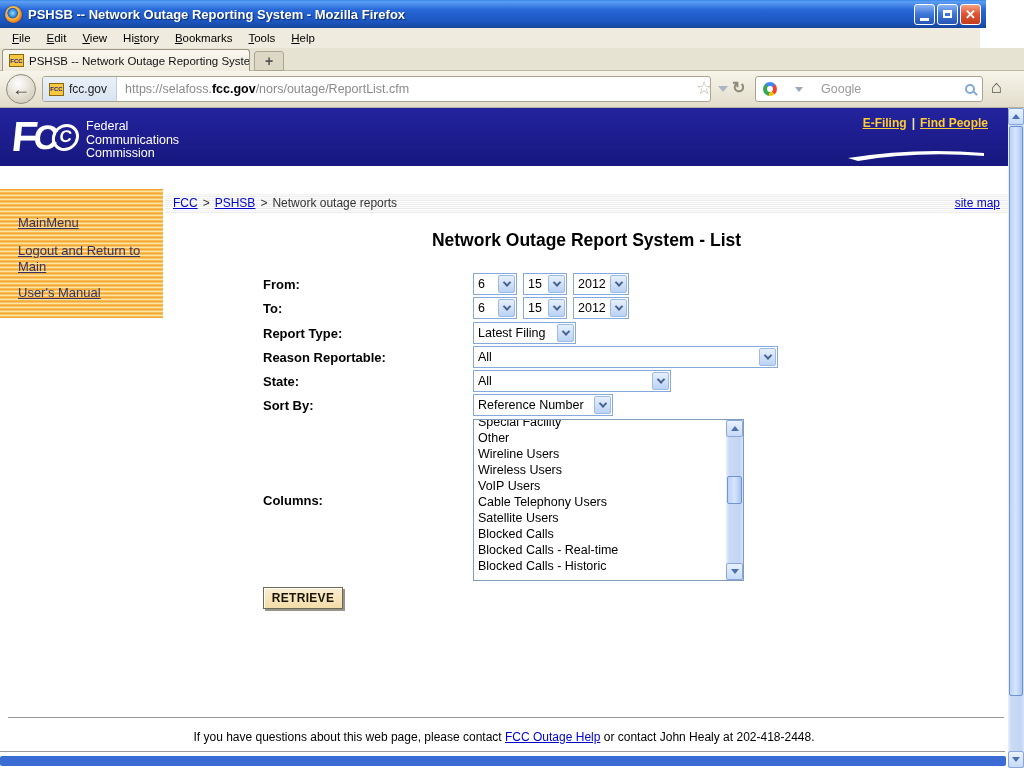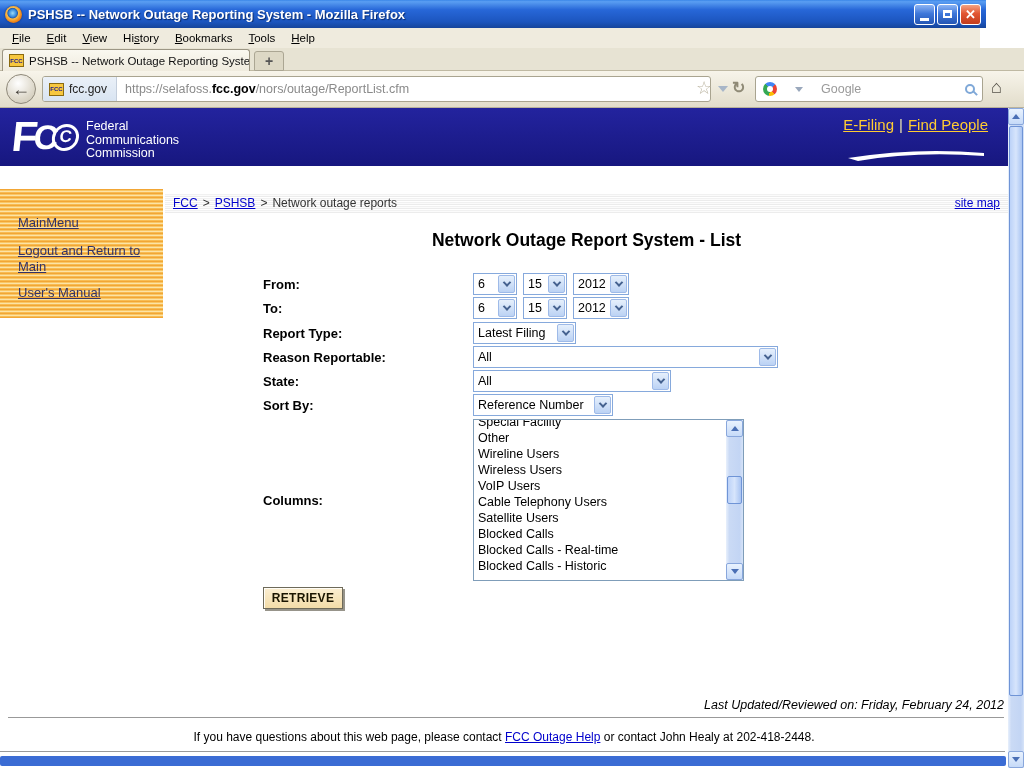--- a/index.html
+++ b/index.html
@@ -79,21 +79,21 @@
   
   .banner { position:absolute; left:0; top:108px; width:1024px; height:58px;
     background:linear-gradient(180deg,#23239e,#17177f); }
   .fcc-logo { position:absolute; left:12px; top:10px; display:flex; align-items:center;
     color:#fff; transform:skewX(-6deg); }
   .fcc-logo-f { font-size:42px; font-weight:bold; line-height:38px; letter-spacing:-2px; }
   .fcc-logo-c1 { font-size:34px; font-weight:bold; line-height:34px; margin-left:-2px; }
   .fcc-logo-c2 { width:27px; height:27px; border:3px solid #fff; border-radius:50%;
     font-size:17px; font-weight:bold; display:flex; align-items:center; justify-content:center; margin-left:-6px; }
   .org-lines { position:absolute; left:86px; top:12px; color:#fff; font-size:12.5px; line-height:13.5px; }
-  .banner-links { position:absolute; right:36px; top:8px; font-size:15px; font-weight:normal; color:#ffcc33; }
+  .banner-links { position:absolute; right:36px; top:8px; font-size:12px; font-weight:bold; color:#ffcc33; }
   .banner-links a { color:#ffcc33; text-decoration:underline; cursor:pointer; }
   .banner-sep { text-decoration:none; margin:0 5px; color:#e8e0b0; }
   .swoosh { position:absolute; right:38px; top:38px; }
 
   
   .goldstripes { background:repeating-linear-gradient(180deg,#f2a635 0px 1px,#f9c765 1px 2px,#fce3a6 2px 3px,#f7bc52 3px 4px); }
   .goldbar { position:absolute; left:0; top:166px; width:1019px; height:23px;
     border-radius:0 9px 9px 0; display:flex; align-items:center; }
   .goldbar-text { color:#1b1b8f; font-weight:bold; font-size:15px; padding-left:8px; white-space:nowrap; }
   .sidebar { position:absolute; left:0; top:189px; width:163px; height:129px; padding:26px 10px 0 18px; }
@@ -348,21 +348,20 @@
         </div>
       <div class="vs-thumb lb-thumb"></div>
       <div class="vs-btn" style="bottom:0;">
           <span class="tri-down"></span>
         </div>
     </div>
   </div>
 
   <div class="retrieve">RETRIEVE</div>
 
-  <div class="last-updated">Last Updated/Reviewed on: Friday, February 24, 2012</div>
   <div class="hrule hr1"></div>
   <div class="footer-text">
     <span>If you have questions about this web page, please contact </span><a>FCC Outage Help</a><span> or contact John Healy at 202-418-2448.</span>
   </div>
   <div class="hrule hr2"></div>
   <div class="bluebar"></div>
 
   <div class="vscroll page-scroll">
     <div class="vs-btn" style="top:0;">
         <span class="tri-up"></span>

